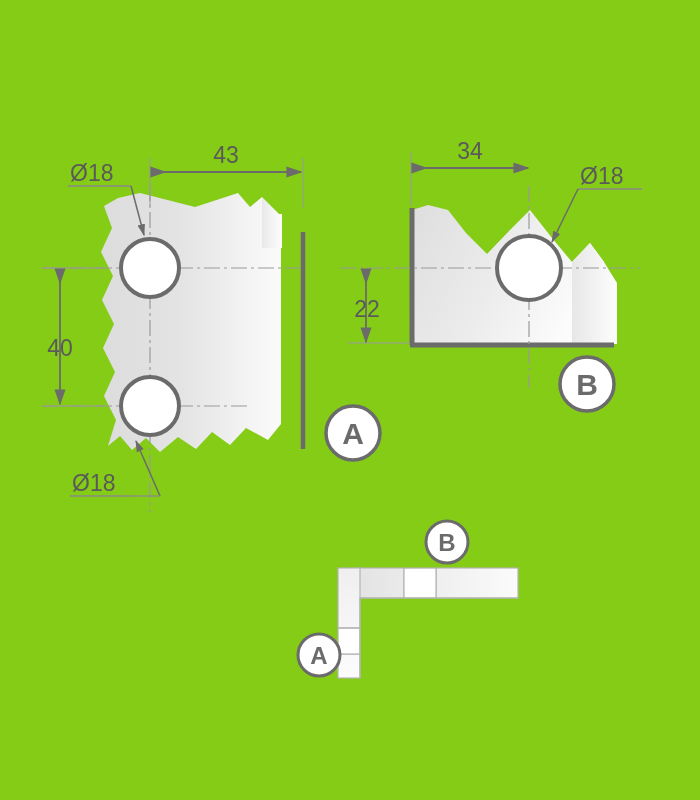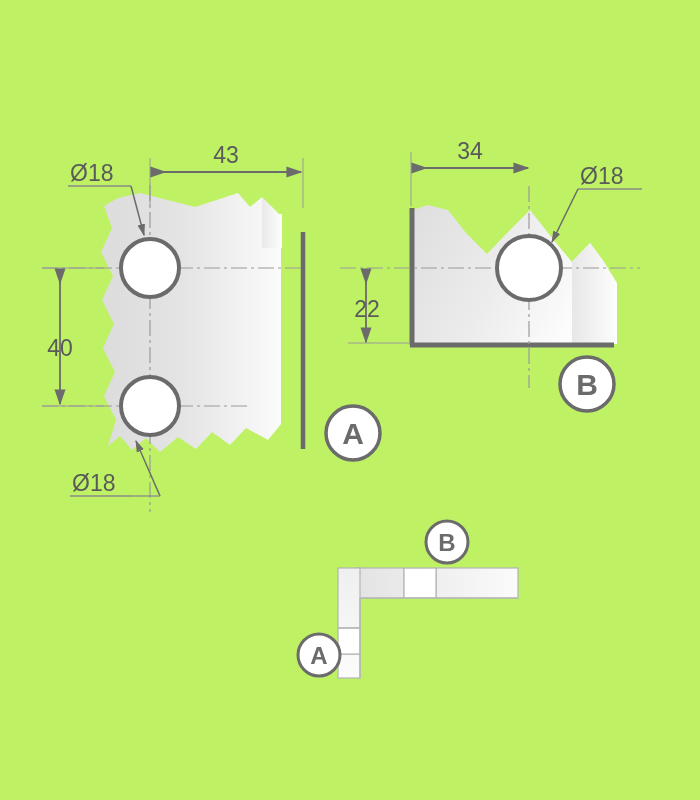--- a/index.html
+++ b/index.html
@@ -10,21 +10,21 @@
   body {
     width: 700px;
     height: 800px;
     font-family: "Liberation Sans", sans-serif;
     overflow: hidden;
   }
   #drawing-root {
     position: relative;
     width: 700px;
     height: 800px;
-    background: #bef264;
+    background: #84cc16;
   }
   svg#tech-drawing {
     display: block;
     width: 700px;
     height: 800px;
   }
   .dim-text {
     font-family: "Liberation Sans", sans-serif;
     font-size: 23px;
     fill: #5a5a5a;

